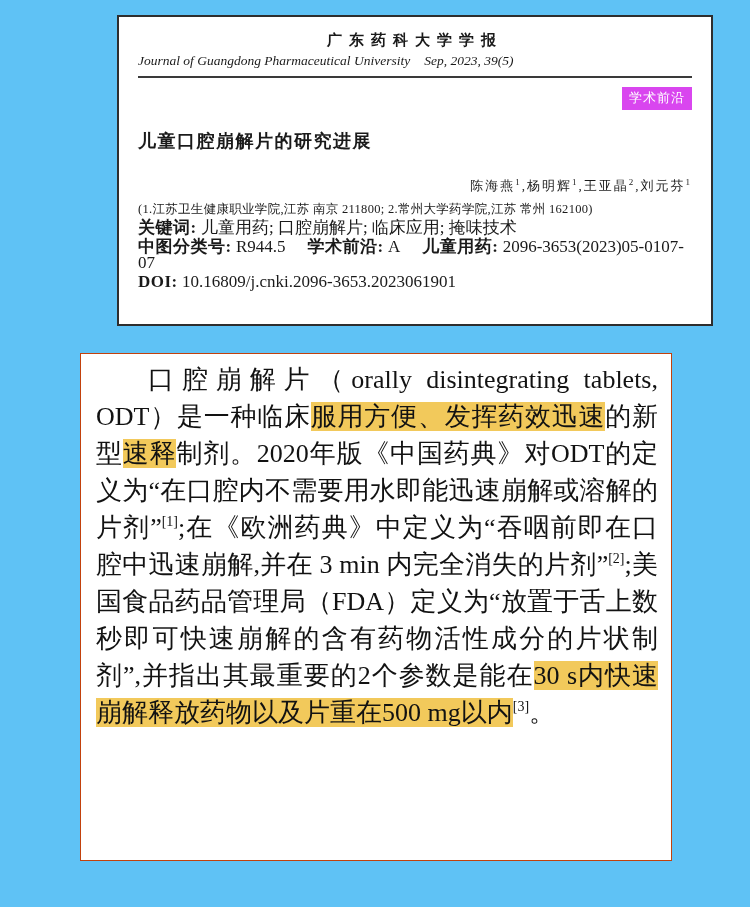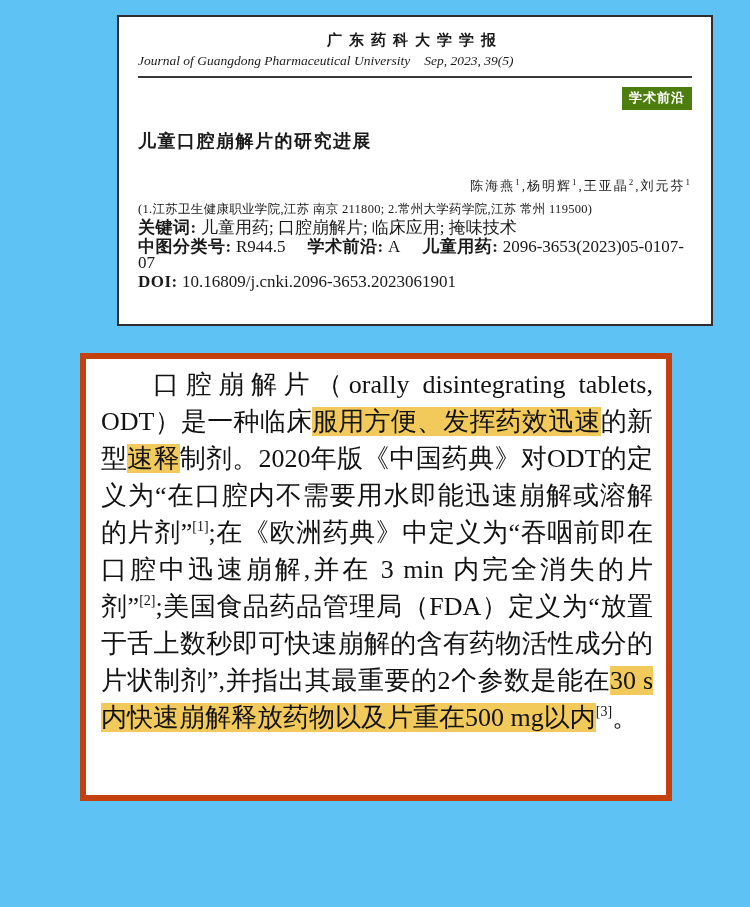--- a/index.html
+++ b/index.html
@@ -17,22 +17,22 @@
   }
   .card-top {
     left: 77px; top: 15px;
     width: 596px; height: 311px;
     border: 2px solid #2e2e2e;
     padding: 12px 19px 0 19px;
     margin-left: 40px;
   }
   .card-bottom {
     left: 80px; top: 353px;
-    width: 592px; height: 448px;
-    border: 6px solid #c2410c;
+    width: 592px; height: 508px;
+    border: 1px solid #c2410c;
     padding: 7px 13px 0 15px;
   }
   
   .journal-name {
     text-align: center;
     font-weight: bold;
     font-size: 15px;
     letter-spacing: 7px;
     margin-top: 2px;
   }
@@ -45,24 +45,24 @@
   }
   .journal-issue { margin-left: 14px; }
   .header-rule {
     border: none;
     border-top: 2px solid #3a3a3a;
     margin: 7px 0 9px 0;
   }
   .badge-row { text-align: right; height: 22px; }
   .badge {
     display: inline-block;
-    background: #4d7c0f;
+    background: #d946ef;
     color: #ffffff;
     font-family: "Liberation Sans", "DejaVu Sans", sans-serif;
-    font-weight: bold;
+    font-weight: normal;
     font-size: 13px;
     letter-spacing: 1px;
     padding: 2px 7px 3px 7px;
     text-align: right;
   }
   .article-title {
     font-size: 18px;
     font-weight: bold;
     letter-spacing: 1.5px;
     margin-top: 20px;
@@ -114,21 +114,21 @@
   <div class="journal-name">广东药科大学学报</div>
   <div class="journal-en">
     <span>Journal of Guangdong Pharmaceutical University</span><span class="journal-issue" style="font-style:italic;">Sep, 2023, 39(5)</span>
   </div>
   <hr class="header-rule">
   <div class="badge-row">
     <span class="badge">学术前沿</span>
   </div>
   <h1 class="article-title">儿童口腔崩解片的研究进展</h1>
   <div class="author-line"><span>陈海燕<sup>1</sup></span>,<span>杨明辉<sup>1</sup></span>,<span>王亚晶<sup>2</sup></span>,<span>刘元芬<sup>1</sup></span></div>
-  <div class="affiliation">(1.江苏卫生健康职业学院,江苏 南京 211800; 2.常州大学药学院,江苏 常州 119500)</div>
+  <div class="affiliation">(1.江苏卫生健康职业学院,江苏 南京 211800; 2.常州大学药学院,江苏 常州 162100)</div>
   <div class="meta-line">
     <b>关键词:</b>
     <span>儿童用药; 口腔崩解片; 临床应用; 掩味技术</span>
   </div>
   <div class="meta-line">
     <span class="pair"><b>中图分类号:</b> <span>R944.5</span></span><span class="pair"><b>学术前沿:</b> <span>A</span></span><span><b>儿童用药:</b> <span>2096-3653(2023)05-0107-07</span></span>
   </div>
   <div class="meta-line">
     <b>DOI:</b>
     <span>10.16809/j.cnki.2096-3653.2023061901</span>

